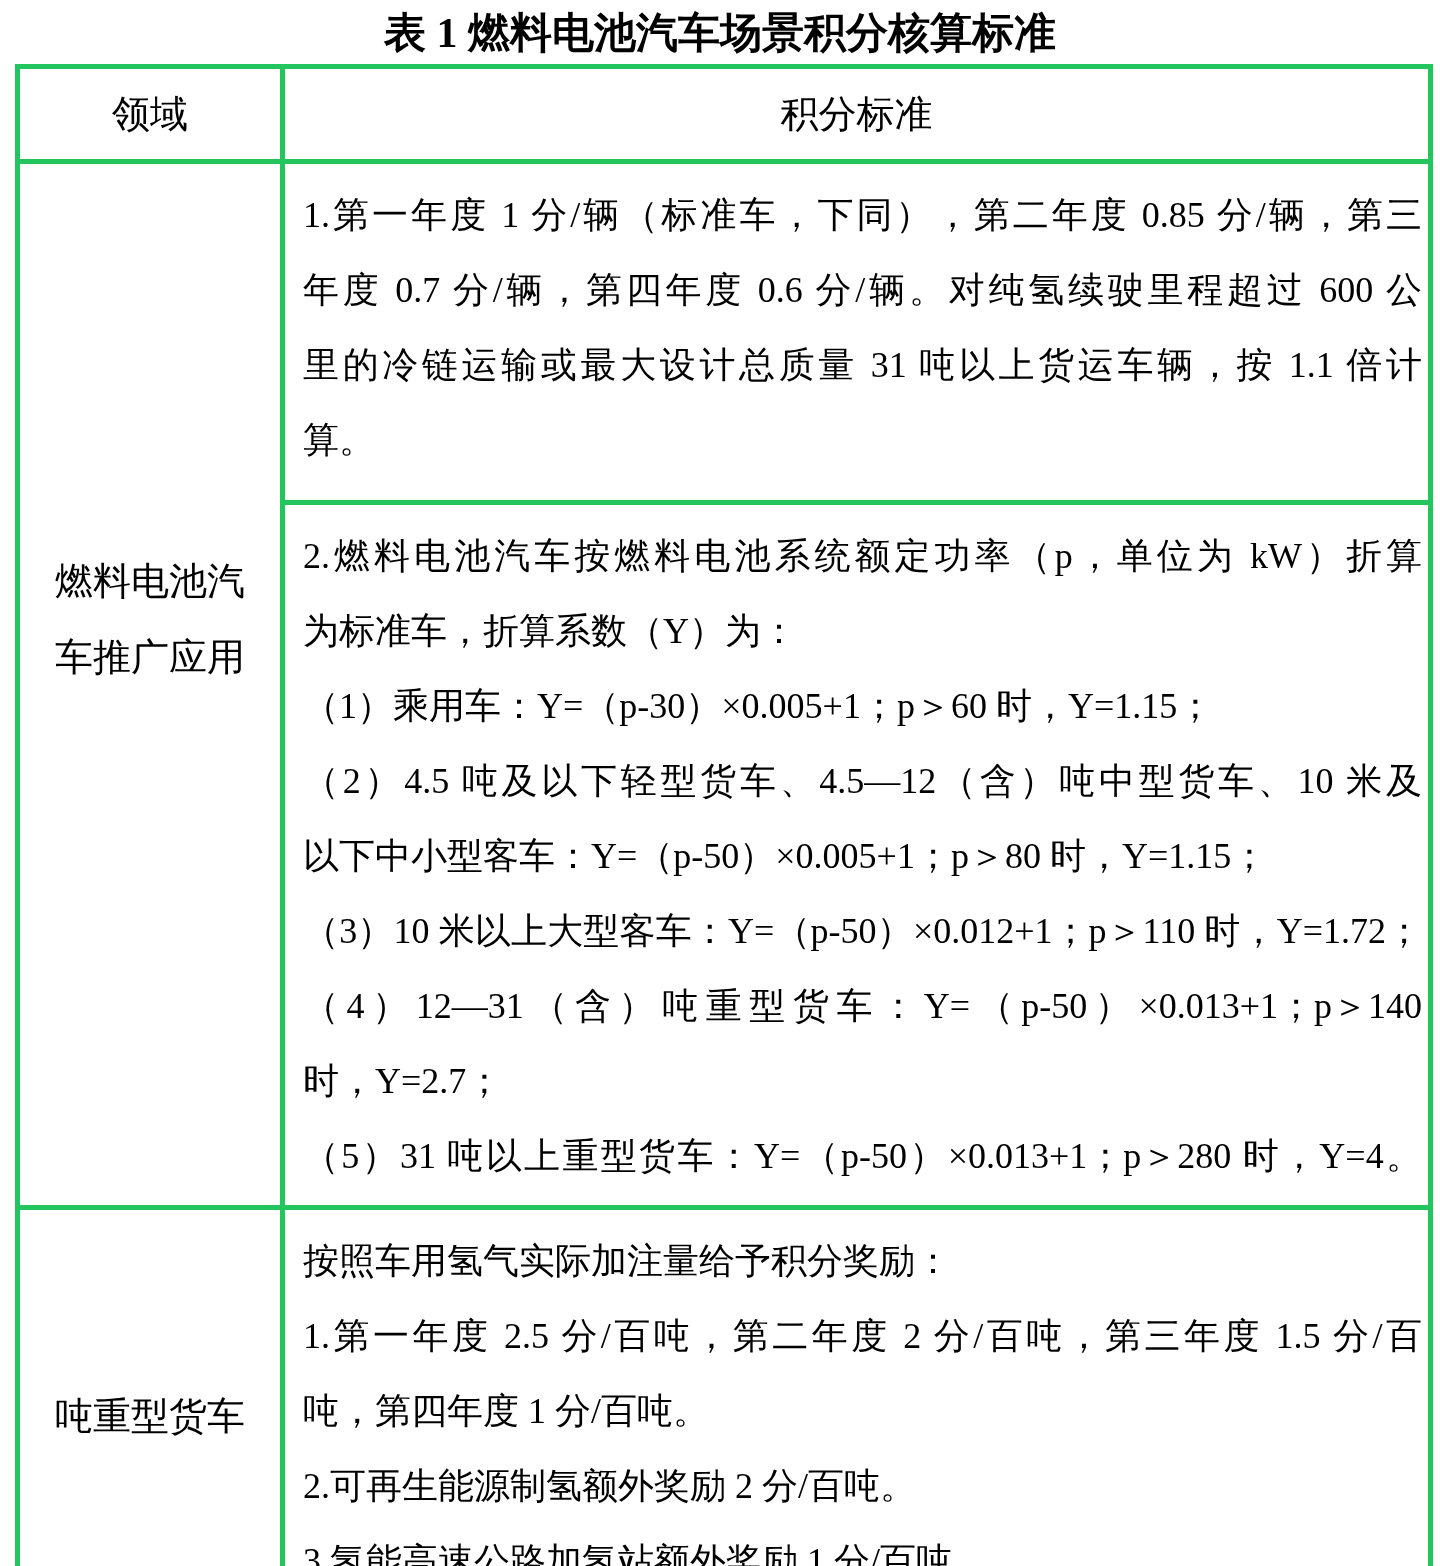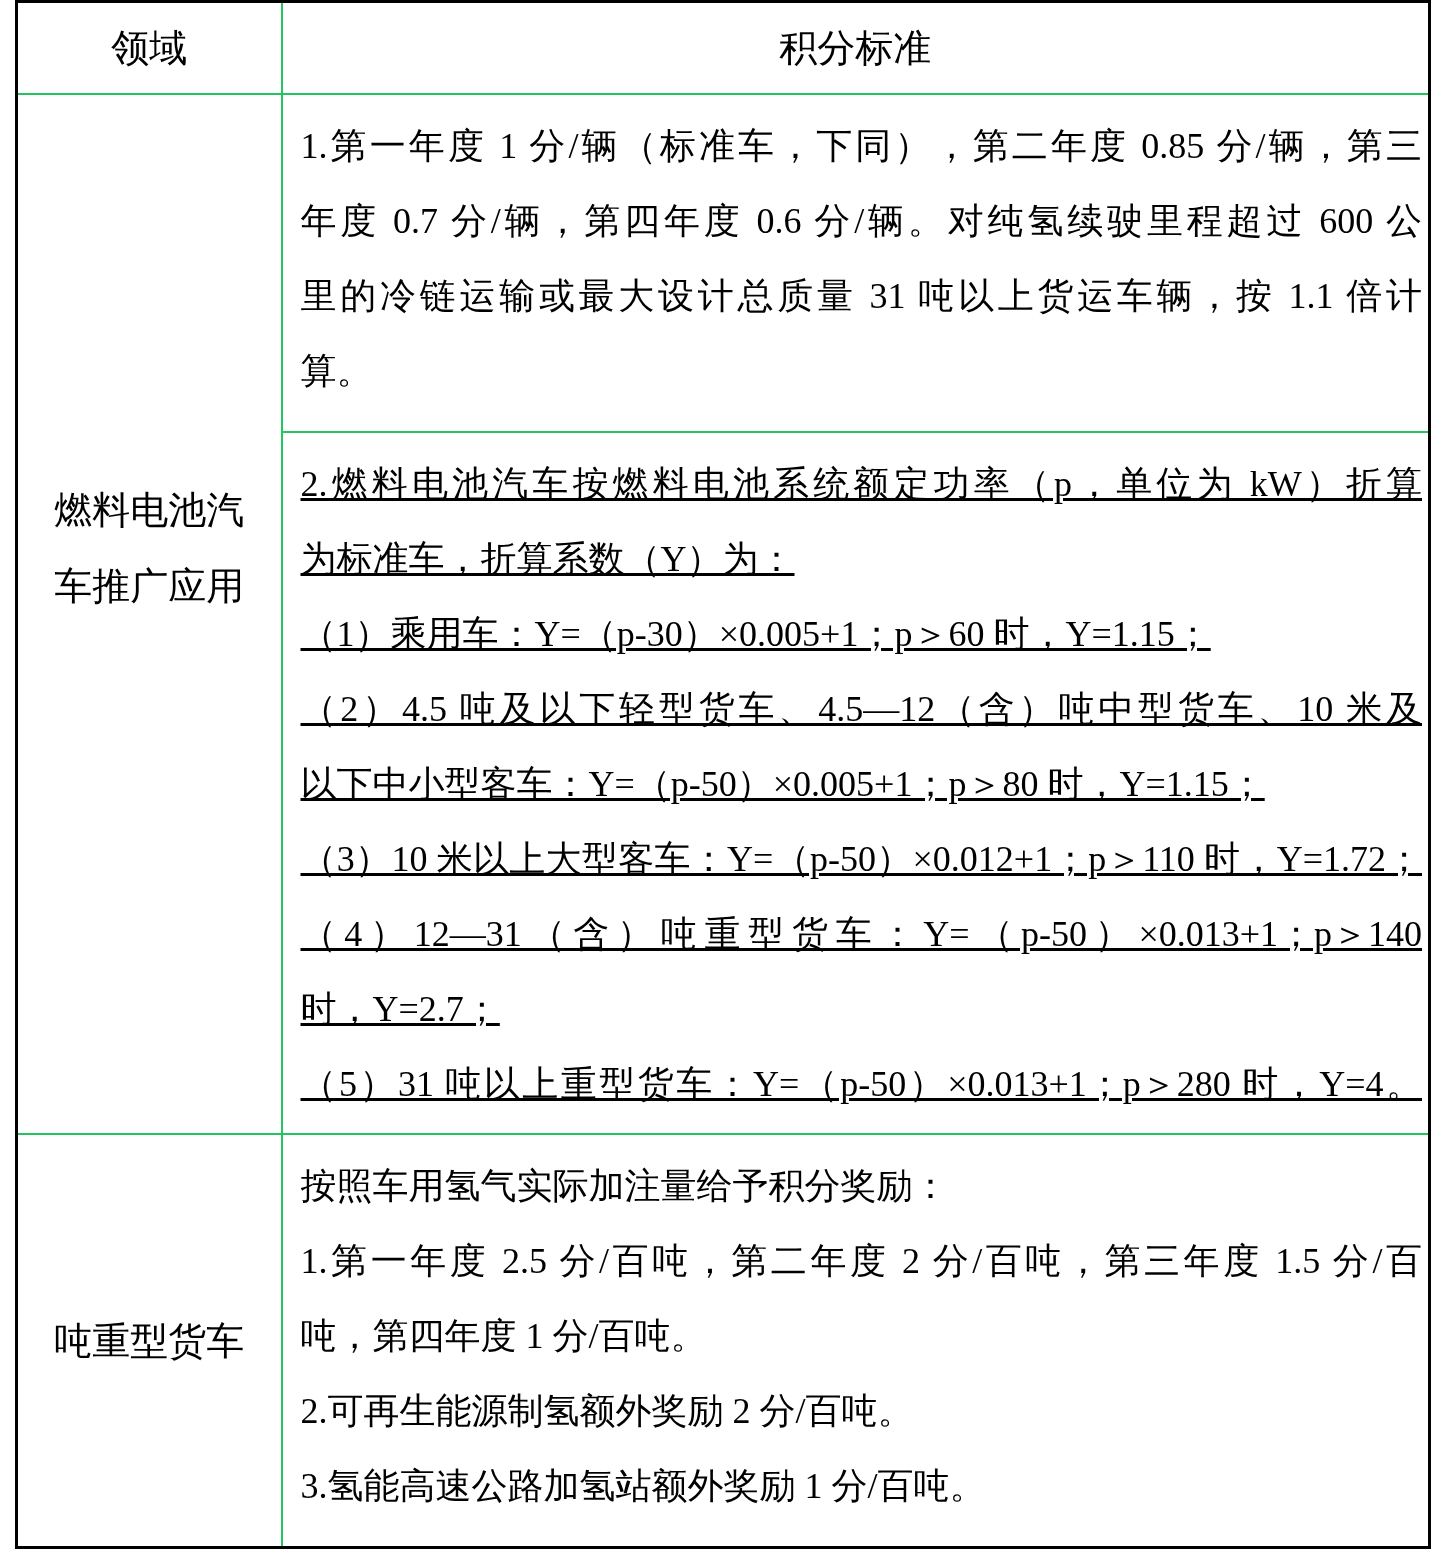--- a/index.html
+++ b/index.html
@@ -27,21 +27,21 @@
   table.tbl {
     border-collapse: collapse;
     table-layout: fixed;
     margin-left: 15px;
     width: 1413px;
     border: 3px solid #000000;
   }
   col.c1 { width: 265px; }
   col.c2 { width: 1148px; }
   th, td {
-    border: 2px solid #22c55e;
+    border: 5px solid #22c55e;
     padding: 0;
     background: #ffffff;
   }
   th.hdr-cell {
     height: 90px;
     font-size: 38px;
     font-weight: normal;
     text-align: center;
     vertical-align: middle;
   }
@@ -57,38 +57,39 @@
     text-align: center;
   }
   .offset-up { transform: translateY(-66px); }
   td.content {
     vertical-align: top;
     padding: 14px 6px 6px 18px;
     font-size: 36px;
     margin-top: 16px;
   }
   td.h1 { height: 316px; }
-  td.h2 { height: 680px; text-decoration: underline; }
+  td.h2 { height: 680px; }
   td.h3 { height: 391px; }
   .line {
     line-height: 75px;
     min-height: 75px;
     white-space: normal;
     text-align: left;
   }
   .jfill {
     text-align: justify;
     text-align-last: justify;
   }
 </style>
 </head>
 <body>
 
 <div class="page">
 
+  <div class="page-title">表 1 燃料电池汽车场景积分核算标准</div>
 
   <table class="tbl">
     <colgroup>
       <col class="c1">
       <col class="c2">
     </colgroup>
 
     <tbody>
         <tr>
       <th class="hdr-cell">领域</th>

